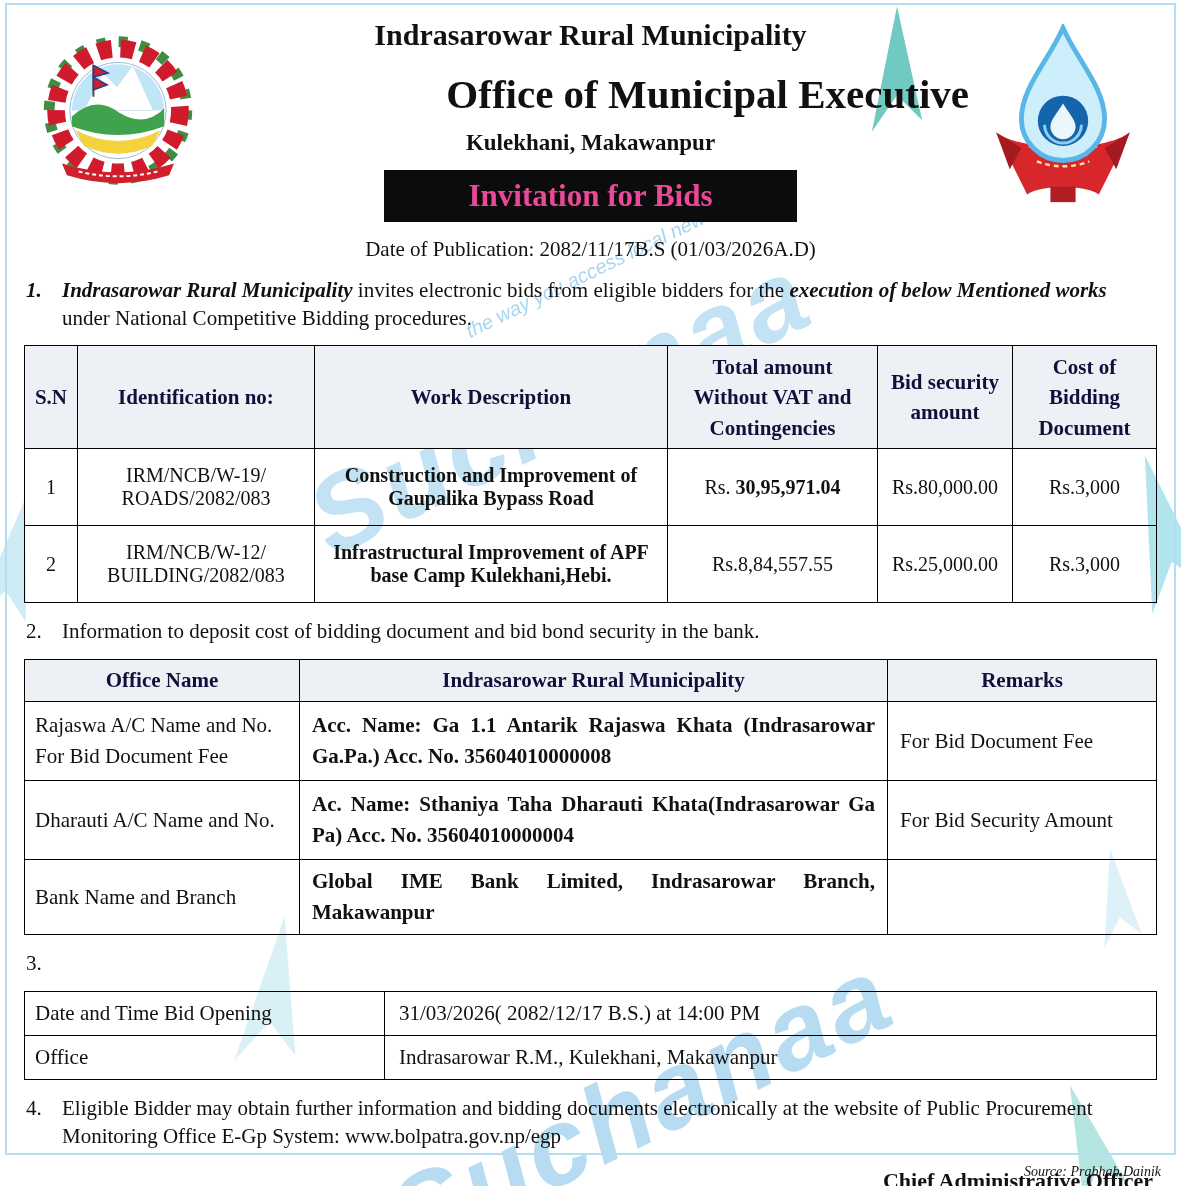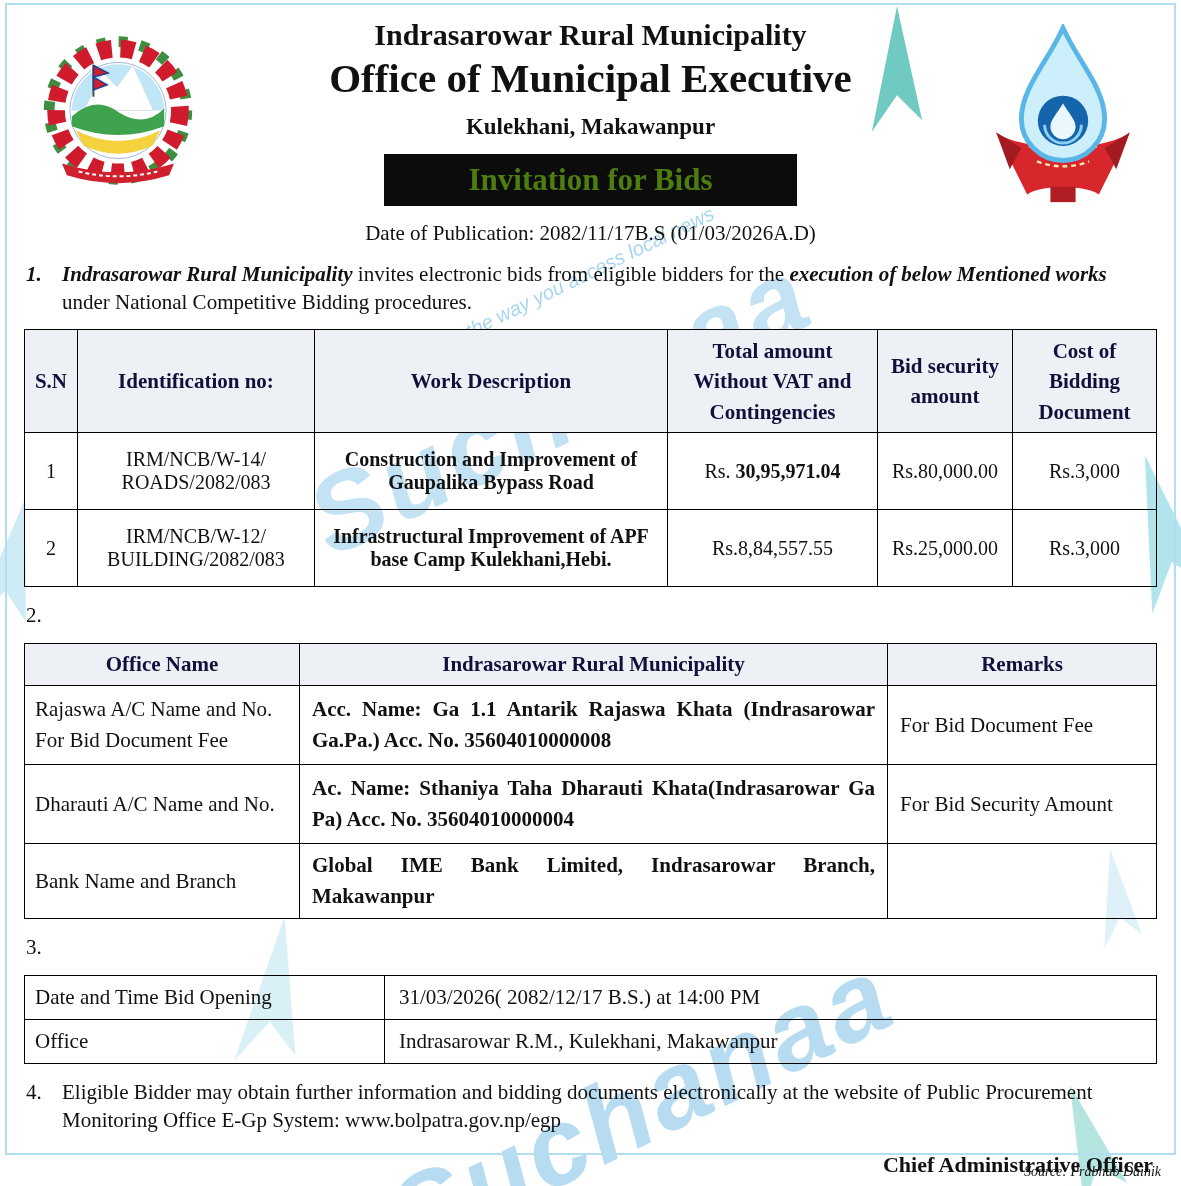--- a/index.html
+++ b/index.html
@@ -33,24 +33,24 @@
   .a3{left:-20px;top:498px;width:62px;height:134px;opacity:.38;transform:rotate(12deg);}
   .a4{left:238px;top:916px;width:72px;height:152px;opacity:.26;transform:rotate(8deg);}
   .a5{left:1058px;top:1082px;width:62px;height:124px;opacity:.4;transform:rotate(-18deg);}
   .a6{left:1092px;top:848px;width:50px;height:100px;opacity:.25;transform:rotate(-8deg);}
 
   
   .header{display:flex;align-items:flex-start;}
   .logo-box{flex:0 0 188px;display:flex;justify-content:center;padding-top:14px;}
   .header-center{flex:1;text-align:center;padding-top:8px;}
   .muni{font-size:30px;font-weight:bold;}
-  .office{font-size:41px;font-weight:bold;margin-top:2px;}
+  .office{font-size:41px;font-weight:bold;margin-top:18px;text-align:right;}
   .loc{font-size:23px;font-weight:bold;margin-top:12px;}
   .banner-wrap{margin-top:14px;}
-  .banner{display:inline-block;background:#0c0c0c;color:#4d7c0f;font-size:31px;font-weight:bold;padding:8px 84px;}
+  .banner{display:inline-block;background:#0c0c0c;color:#ec4899;font-size:31px;font-weight:bold;padding:8px 84px;}
   .pub{font-size:21px;font-weight:normal;margin-top:15px;}
 
   
   .para{display:flex;font-size:21px;line-height:1.32;margin:15px 2px 0 2px;}
   .para .num{flex:0 0 36px;}
   .para1 .num, .bi{font-weight:bold;font-style:italic;}
 
   
   table{border-collapse:collapse;width:100%;margin-top:13px;table-layout:fixed;background:transparent;}
   th,td{border:1.5px solid #000;}
@@ -172,21 +172,21 @@
           <th>Work Description</th>
           <th>Total amount Without  VAT and Contingencies</th>
           <th>Bid security amount</th>
           <th>Cost of Bidding Document</th>
         </tr>
       </thead>
       <tbody>
         <tr class="row-0">
           <td>1</td>
           <td>
-            <div>IRM/NCB/W-14/</div>
+            <div>IRM/NCB/W-19/</div>
             <div>ROADS/2082/083</div>
           </td>
           <td class="c-desc">Construction and Improvement of Gaupalika Bypass Road</td>
           <td><span>Rs. </span><span class="amount-value">30,95,971.04</span></td>
           <td>Rs.80,000.00</td>
           <td>Rs.3,000</td>
         </tr>
         <tr class="row-1">
           <td>2</td>
           <td>
@@ -196,20 +196,21 @@
           <td class="c-desc">Infrastructural Improvement of APF base Camp Kulekhani,Hebi.</td>
           <td><span>Rs.</span><span class="amount-value">8,84,557.55</span></td>
           <td>Rs.25,000.00</td>
           <td>Rs.3,000</td>
         </tr>
       </tbody>
     </table>
 
     <div class="para">
       <span class="num">2.</span>
+      <div>Information to deposit cost of bidding document and bid bond security in the bank.</div>
     </div>
 
     <table class="bank-table">
       <colgroup>
           <col style="width:275px">
           <col style="width:588px">
           <col>
         </colgroup>
       <thead>
         <tr>

